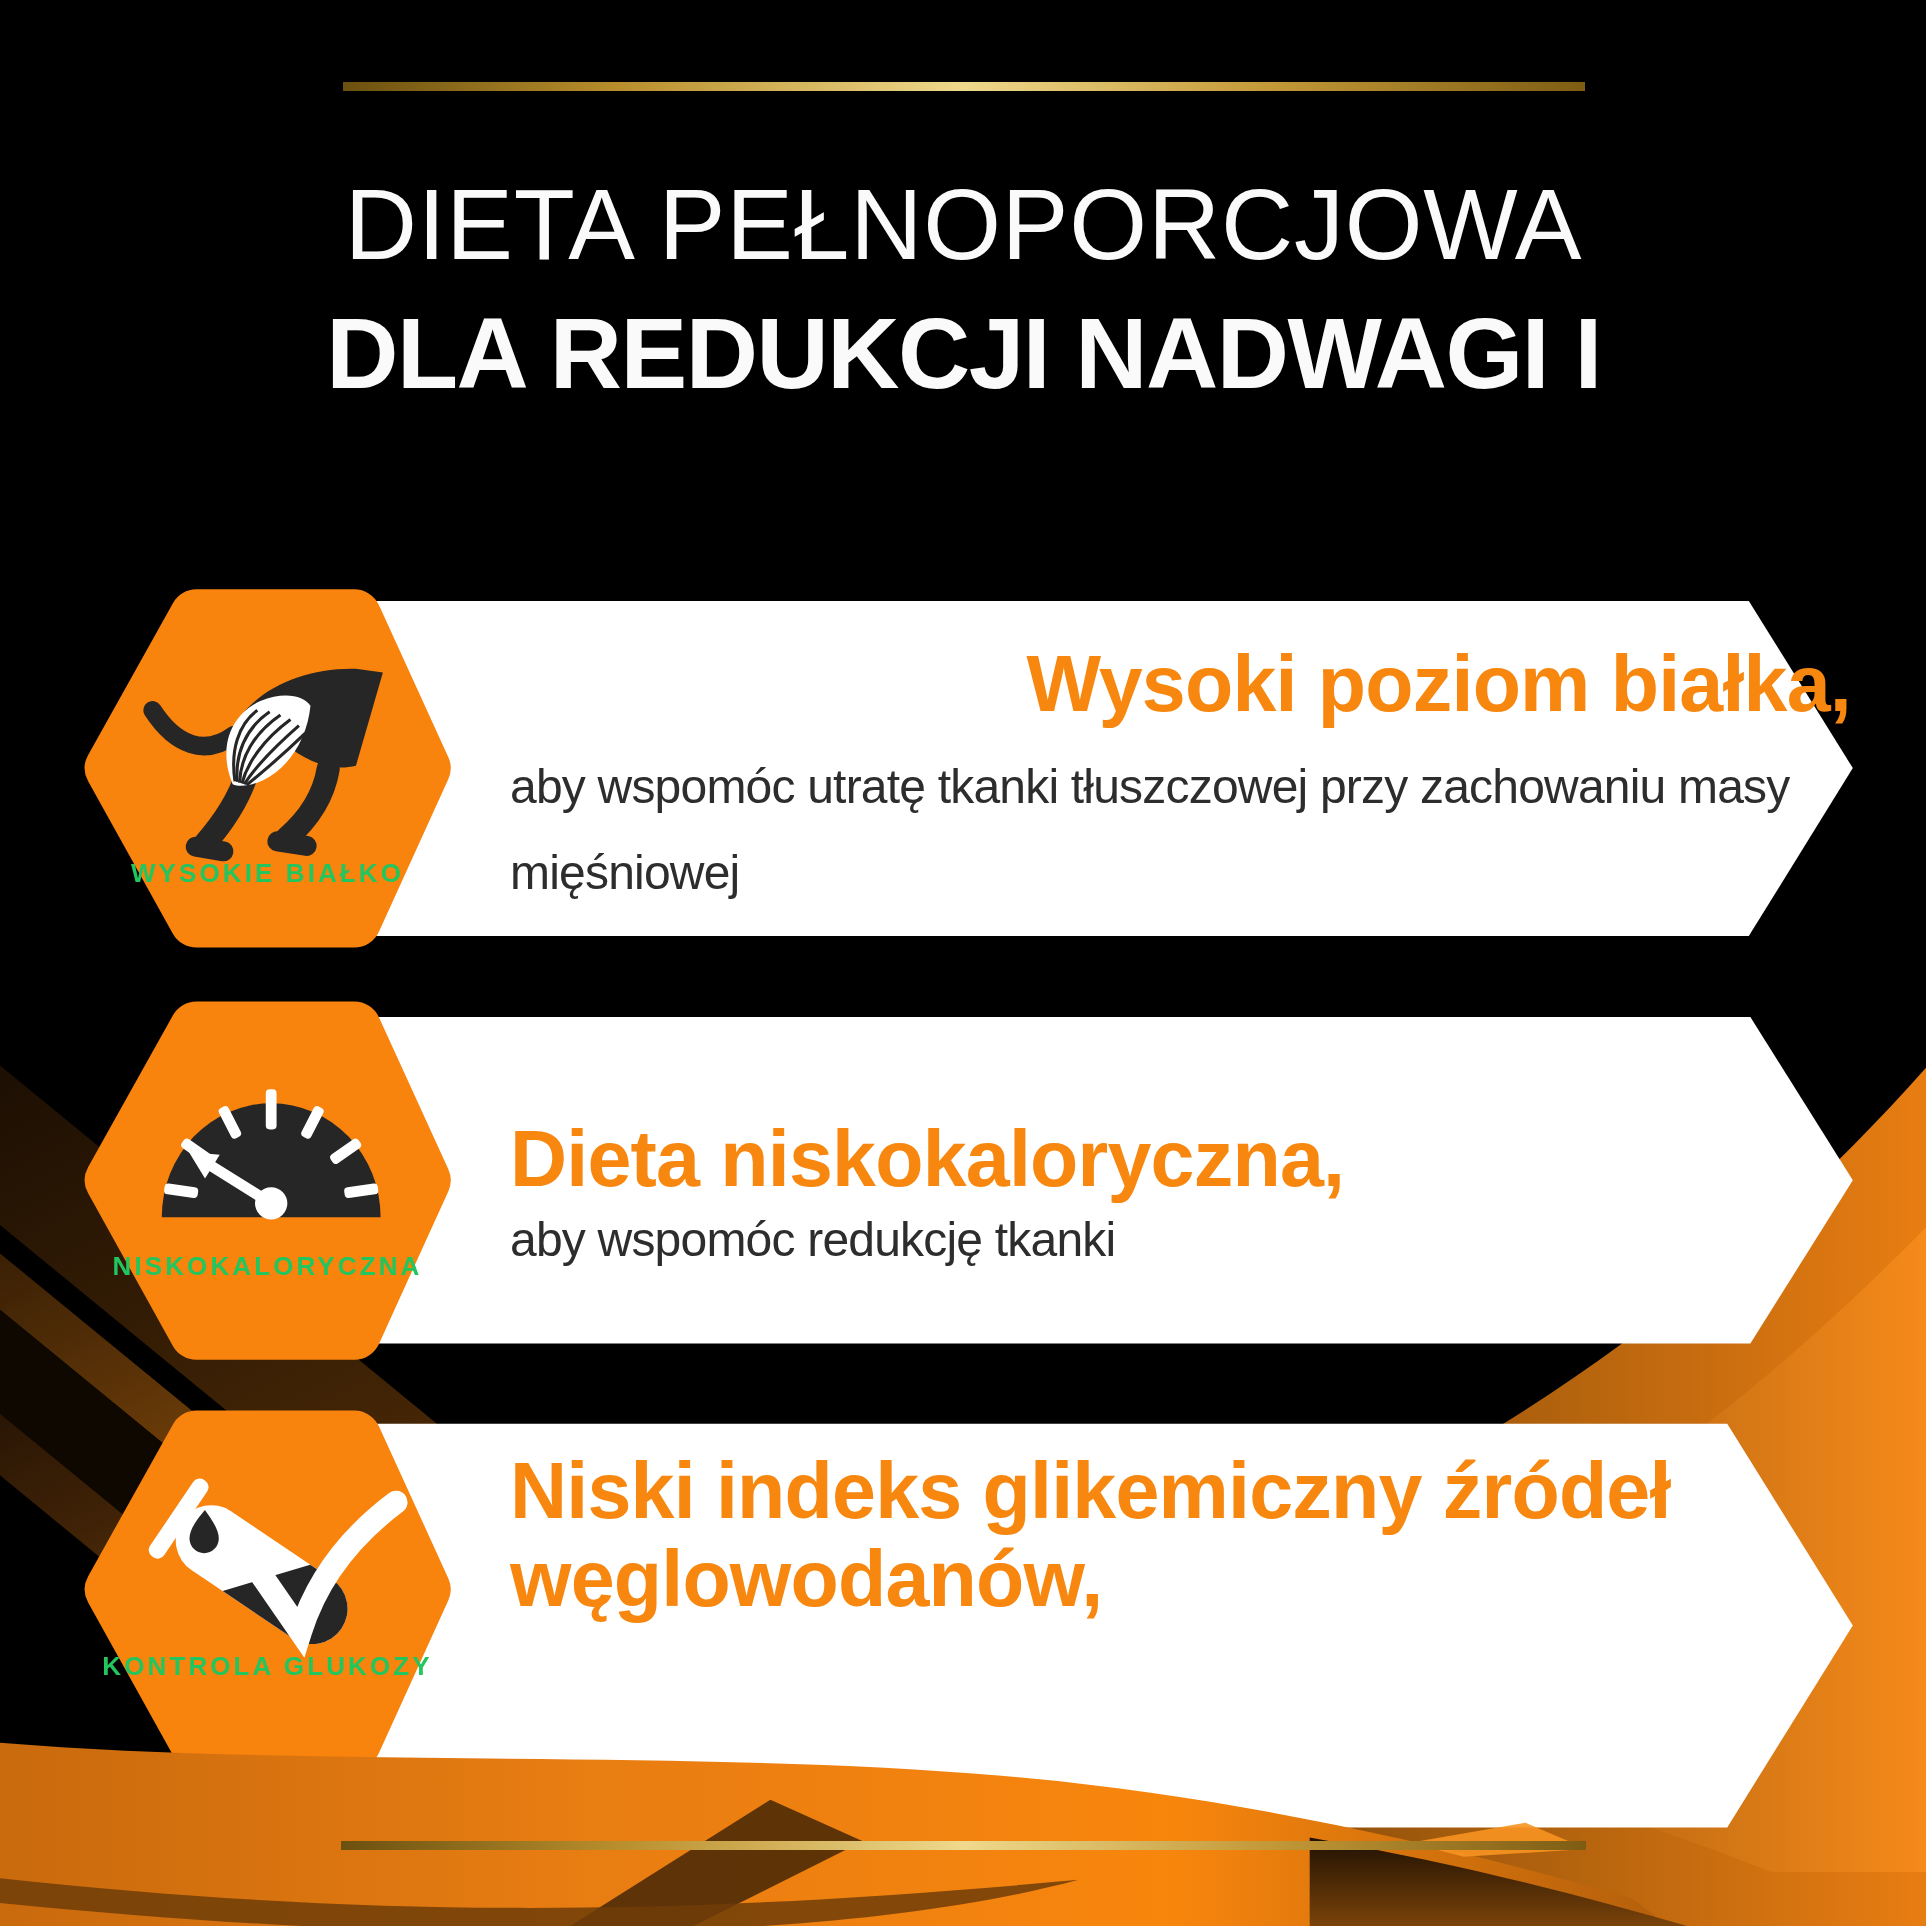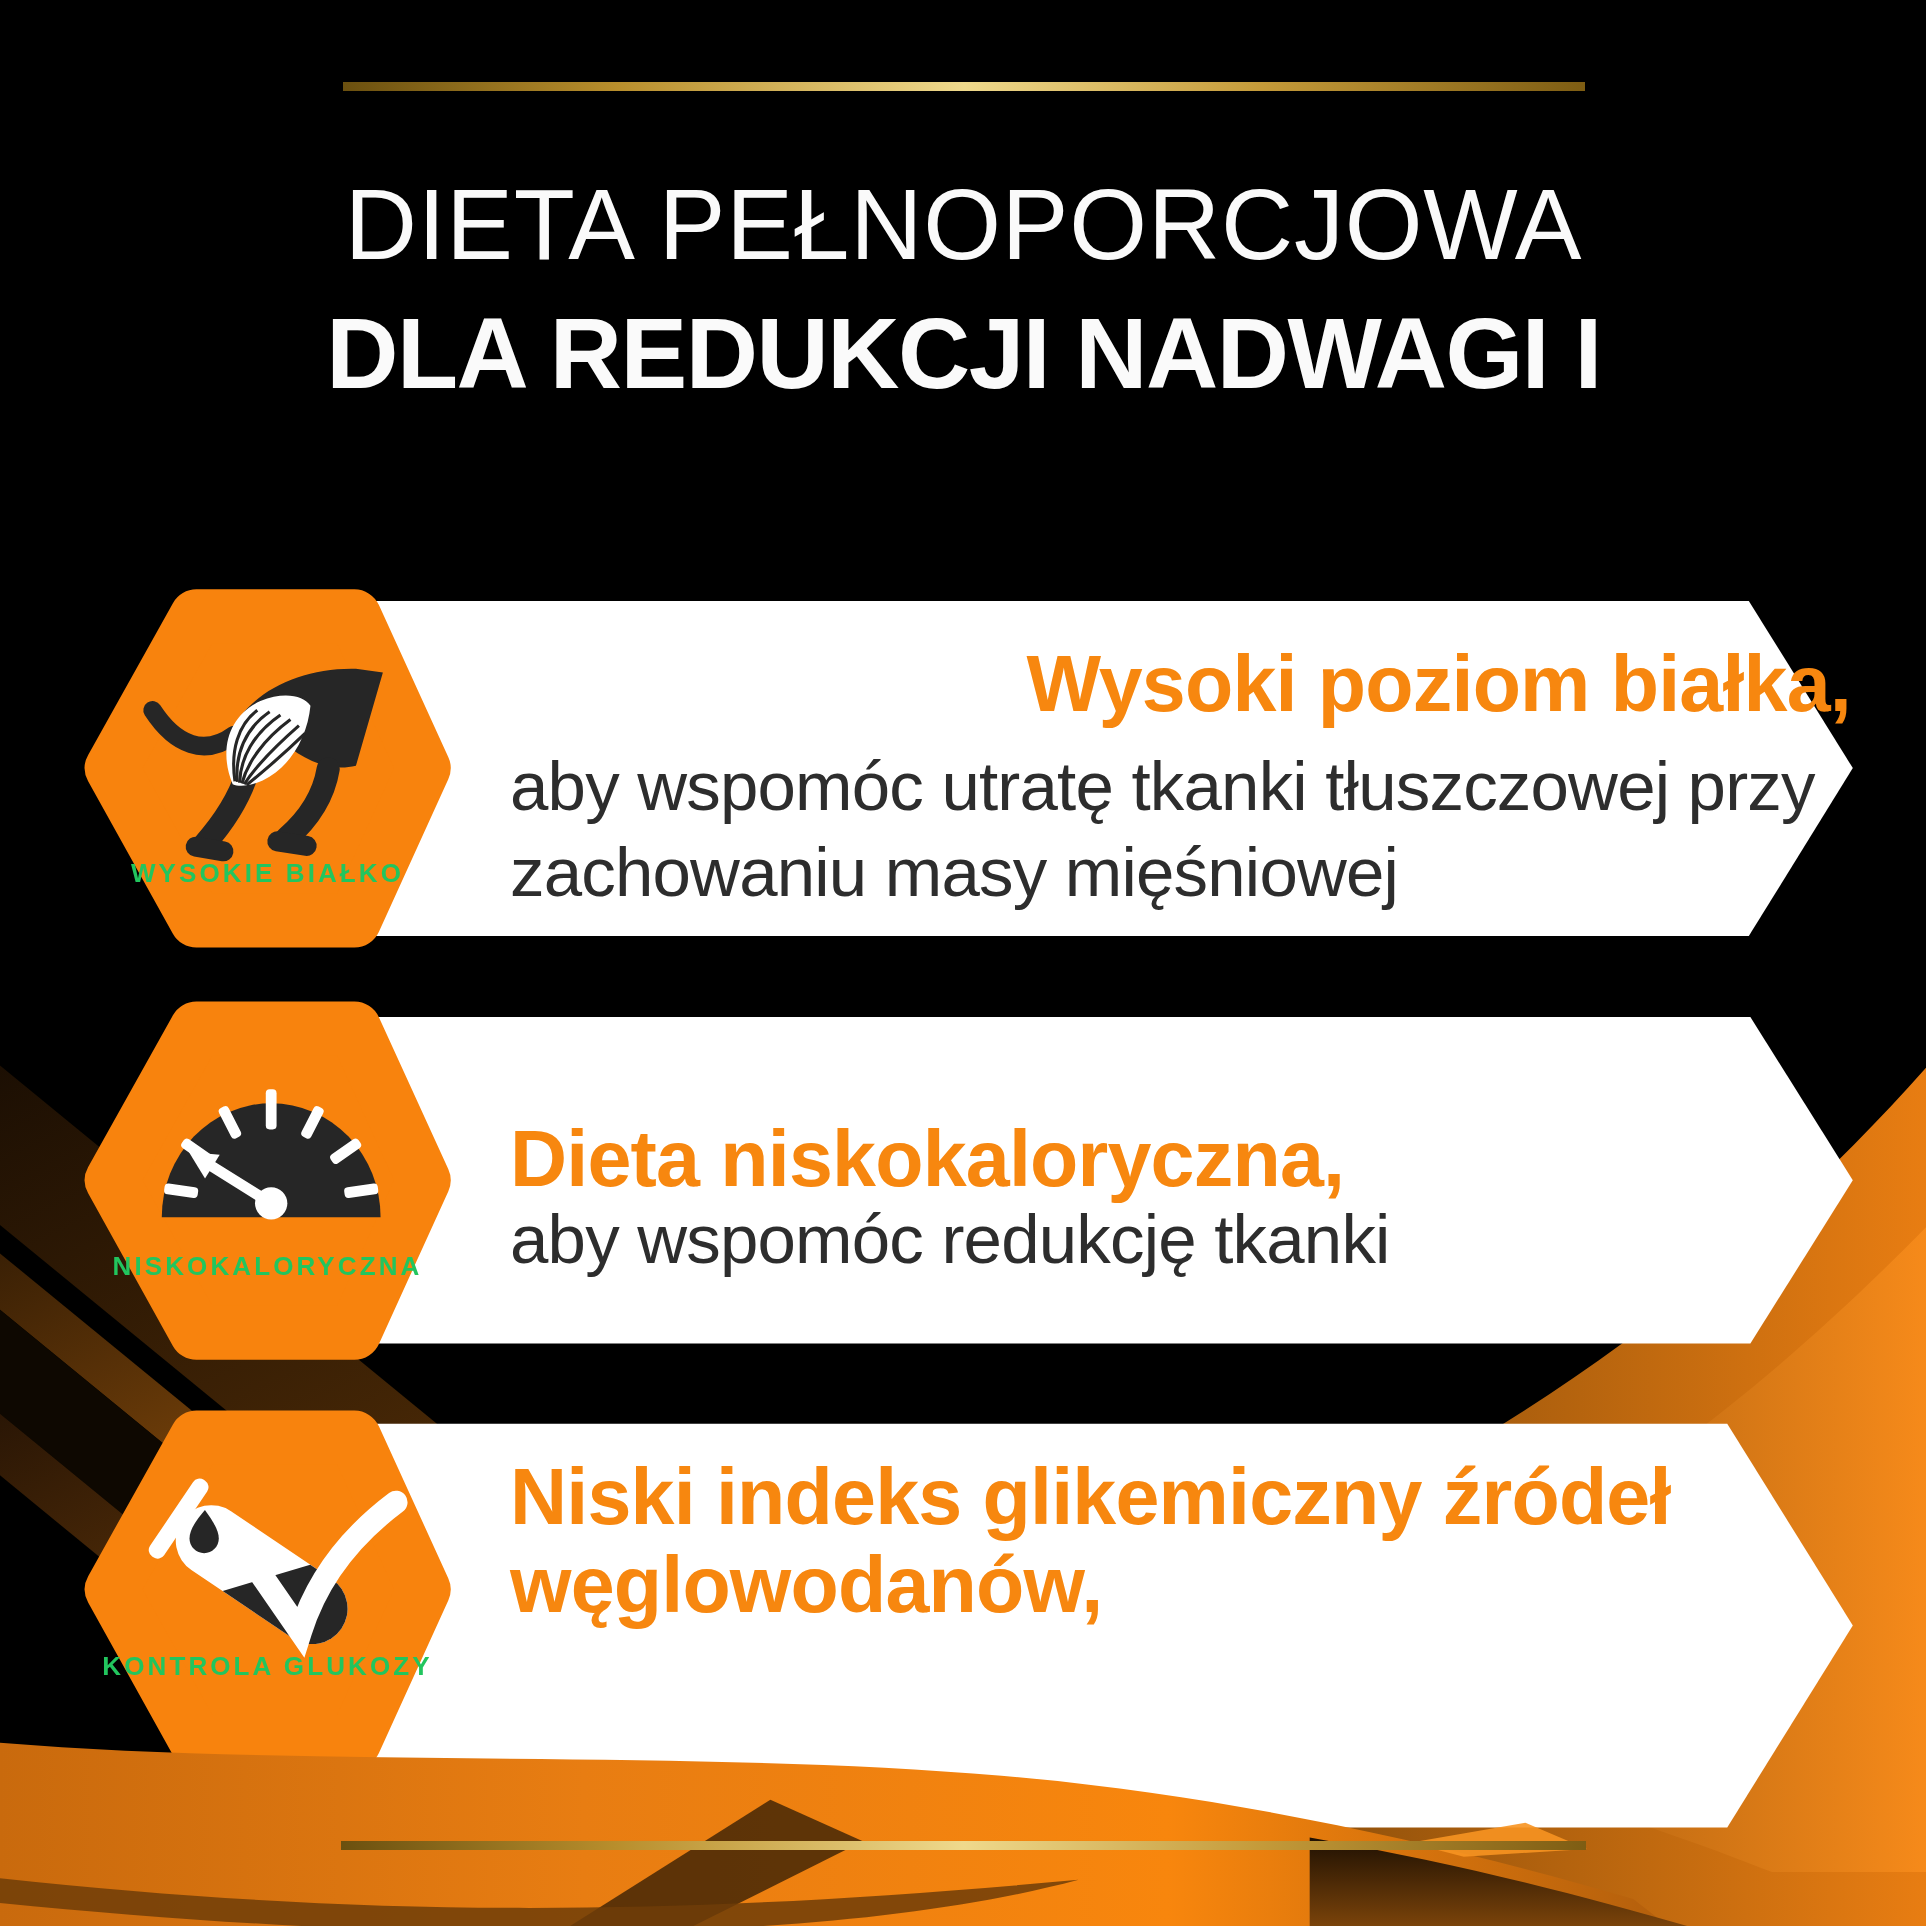--- a/index.html
+++ b/index.html
@@ -10,28 +10,28 @@
   .gold-line{position:absolute;height:8.5px;z-index:3;
     background:linear-gradient(90deg,#6B500F 0%,#B88E2C 22%,#EFD98C 50%,#C49A39 74%,#7E5D13 100%);}
   .gold-line.top{left:343px;top:82px;width:1242px;}
   .gold-line.bottom{left:341px;top:1841px;width:1245px;}
   .title{position:absolute;left:116px;top:160px;width:1695px;z-index:4;
          text-align:center;color:#FAFAFA;line-height:129px;font-size:100px;}
   .title .t1{font-weight:400;letter-spacing:0.8px;}
   .title .t2,.title .t3{font-weight:700;letter-spacing:-1.5px;}
   .feature-text{position:absolute;left:510px;z-index:4;}
   .feature-heading{font-weight:700;font-size:79px;line-height:88px;color:#F7870F;letter-spacing:-0.8px;}
-  .feature-body{font-size:69px;line-height:86px;color:#2D2D2D;letter-spacing:-0.8px;white-space:pre-wrap;}
+  .feature-body{font-size:48px;line-height:86px;color:#2D2D2D;letter-spacing:-0.8px;white-space:pre-wrap;}
   .hex-label{position:absolute;left:67px;width:401px;z-index:4;text-align:center;
              font-weight:700;font-size:26px;letter-spacing:3.1px;color:#22c55e;}
   .h1{top:640px;width:1341px;text-align:right;}
   .b1{top:744px;width:1310px;}
   .h2{top:1107px;width:1341px;margin-top:8px;}
   .b2{top:1197px;width:1310px;}
-  .h3{top:1447px;width:1348px;margin-top:6px;}
+  .h3{top:1447px;width:1348px;}
   .b3{top:1609px;width:1202px;line-height:80px;}
   .lbl1{top:858px;}
   .lbl2{top:1251px;}
   .lbl3{top:1651px;}
 </style>
 </head>
 <body>
 
 <div class="canvas">
 

